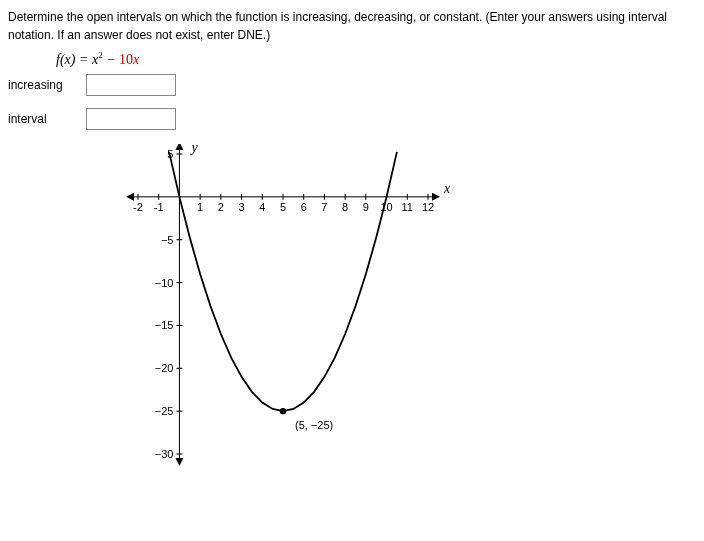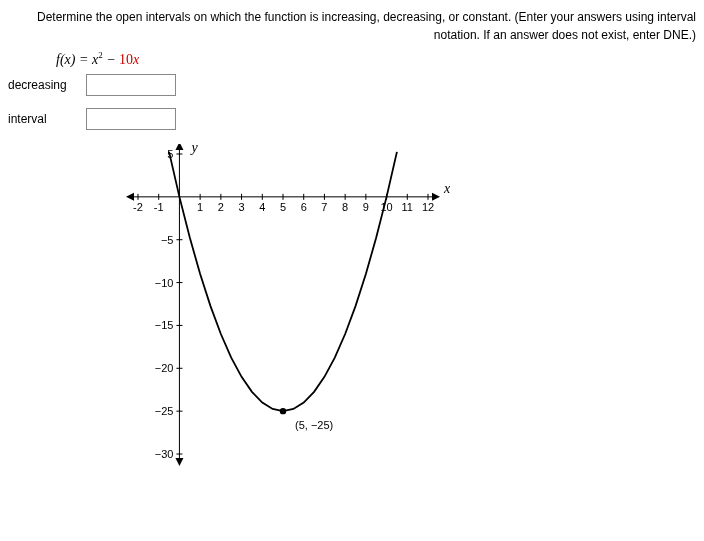--- a/index.html
+++ b/index.html
@@ -8,21 +8,20 @@
     font-family: Verdana, Arial, sans-serif;
     font-size: 12px;
     color: #000;
     background: #fff;
     width: 704px;
     box-sizing: border-box;
   }
   .instructions {
     line-height: 1.5;
     margin-bottom: 6px;
-    text-align: right;
   }
   .formula {
     font-family: "Times New Roman", serif;
     font-style: italic;
     font-size: 14px;
     margin-left: 48px;
     margin-bottom: 0;
   }
   .formula .coef {
     color: #cc0000;
@@ -79,22 +78,22 @@
 <body>
 
 <div class="instructions">Determine the open intervals on which the function is increasing, decreasing, or constant. (Enter your answers using interval notation. If an answer does not exist, enter DNE.)</div>
 
 <div class="formula">
   <span>f</span>(<span>x</span>)<span> = </span><span class="var">x</span><span class="sup">2</span><span> − </span><span class="coef">10</span><span class="coef var">x</span>
 </div>
 
 <table class="answer-table">
   <tbody>
-  <tr>
-    <td class="answer-label">decreasing</td>
+      <tr>
+    <td class="answer-label">increasing</td>
     <td><input type="text" class="answer-input" value="" style=""></td>
   </tr>
   <tr>
     <td class="answer-label">interval</td>
     <td><input type="text" class="answer-input" value="" style=""></td>
   </tr>
 </tbody>
   </table>
 
 <div class="graph-wrap">

